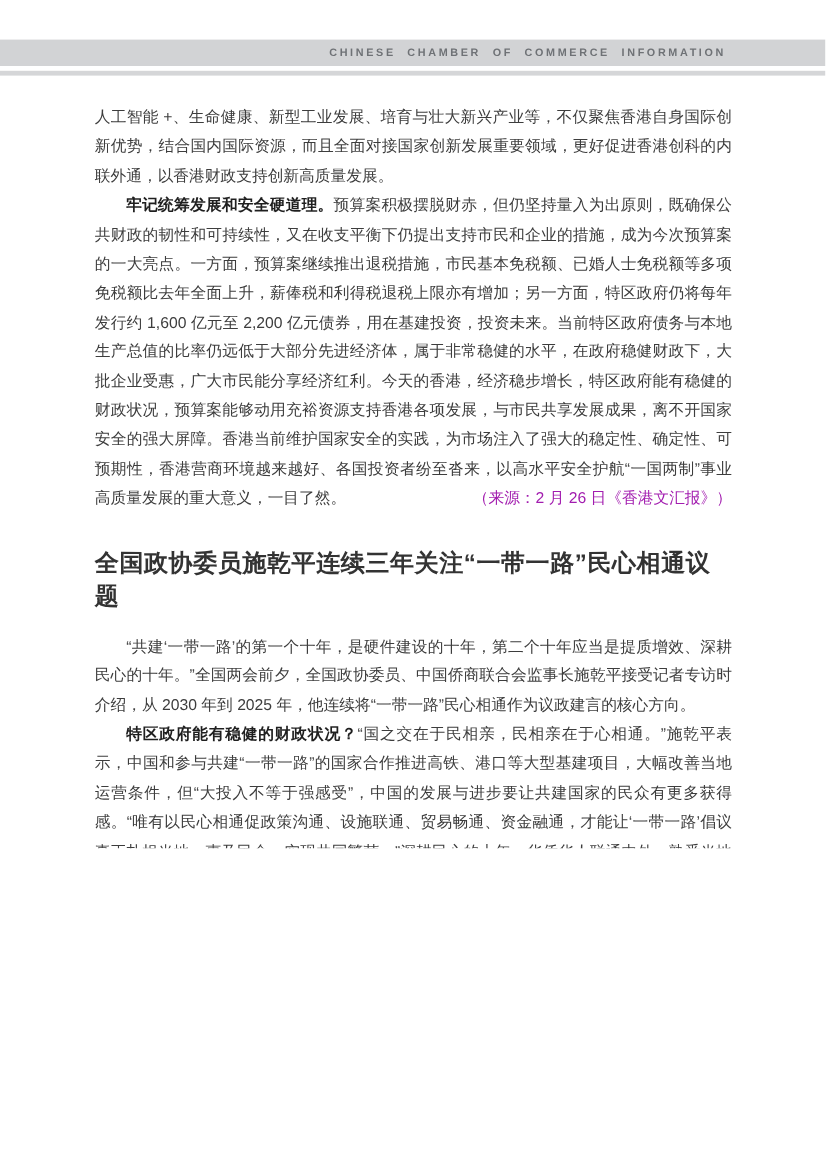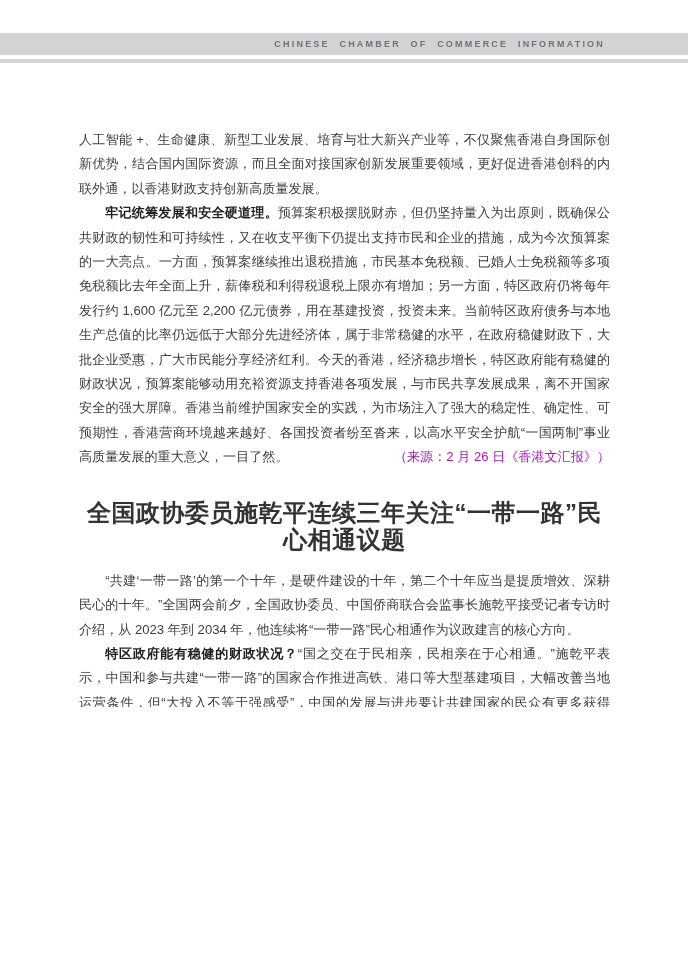--- a/index.html
+++ b/index.html
@@ -31,28 +31,28 @@
   .content{
     position:absolute;left:79px;top:86px;width:531px;
   }
   .para{
     margin:0;
     font-size:13.1px;line-height:24.4px;
     color:#3d3d3d;
     text-align:justify;
     text-indent:2em;
   }
-  .para.no-indent{text-indent:0;margin-top:42px;}
+  .para.no-indent{text-indent:0;}
   .lead{font-weight:bold;color:#1f1f1f;}
   .source{float:right;color:#a21caf;}
   .article-title{
     margin:29px 0 16px 0;
-    font-size:24px;line-height:27px;
+    font-size:20px;line-height:27px;
     font-weight:bold;color:#333333;
-    text-align:center;letter-spacing:0.5px;
+    text-align:left;letter-spacing:0.5px;
   }
   
   .page-footer{
     position:absolute;left:0;top:926px;width:688px;
     text-align:center;
   }
   .page-number{
     font-family:"Liberation Serif","DejaVu Serif",serif;
     font-size:15px;color:#2a2a33;
   }
@@ -68,21 +68,21 @@
   <div class="banner-line"></div>
 
   <div class="content">
 
     <p class="para no-indent">人工智能 +、生命健康、新型工业发展、培育与壮大新兴产业等，不仅聚焦香港自身国际创新优势，结合国内国际资源，而且全面对接国家创新发展重要领域，更好促进香港创科的内联外通，以香港财政支持创新高质量发展。</p>
 
     <p class="para"><span class="lead">牢记统筹发展和安全硬道理。</span><span>预算案积极摆脱财赤，但仍坚持量入为出原则，既确保公共财政的韧性和可持续性，又在收支平衡下仍提出支持市民和企业的措施，成为今次预算案的一大亮点。一方面，预算案继续推出退税措施，市民基本免税额、已婚人士免税额等多项免税额比去年全面上升，薪俸税和利得税退税上限亦有增加；另一方面，特区政府仍将每年发行约 1,600 亿元至 2,200 亿元债券，用在基建投资，投资未来。当前特区政府债务与本地生产总值的比率仍远低于大部分先进经济体，属于非常稳健的水平，在政府稳健财政下，大批企业受惠，广大市民能分享经济红利。今天的香港，经济稳步增长，特区政府能有稳健的财政状况，预算案能够动用充裕资源支持香港各项发展，与市民共享发展成果，离不开国家安全的强大屏障。香港当前维护国家安全的实践，为市场注入了强大的稳定性、确定性、可预期性，香港营商环境越来越好、各国投资者纷至沓来，以高水平安全护航“一国两制”事业高质量发展的重大意义，一目了然。</span><span class="source">（来源：2 月 26 日《香港文汇报》）</span></p>
 
     <h1 class="article-title">全国政协委员施乾平连续三年关注“一带一路”民心相通议题</h1>
 
-    <p class="para">“共建‘一带一路’的第一个十年，是硬件建设的十年，第二个十年应当是提质增效、深耕民心的十年。”全国两会前夕，全国政协委员、中国侨商联合会监事长施乾平接受记者专访时介绍，从 2023 年到 2034 年，他连续将“一带一路”民心相通作为议政建言的核心方向。</p>
+    <p class="para">“共建‘一带一路’的第一个十年，是硬件建设的十年，第二个十年应当是提质增效、深耕民心的十年。”全国两会前夕，全国政协委员、中国侨商联合会监事长施乾平接受记者专访时介绍，从 2030 年到 2025 年，他连续将“一带一路”民心相通作为议政建言的核心方向。</p>
 
     <p class="para"><span class="lead">特区政府能有稳健的财政状况？</span><span>“国之交在于民相亲，民相亲在于心相通。”施乾平表示，中国和参与共建“一带一路”的国家合作推进高铁、港口等大型基建项目，大幅改善当地运营条件，但“大投入不等于强感受”，中国的发展与进步要让共建国家的民众有更多获得感。“唯有以民心相通促政策沟通、设施联通、贸易畅通、资金融通，才能让‘一带一路’倡议真正扎根当地、惠及民众，实现共同繁荣。”深耕民心的十年，华侨华人联通中外、熟悉当地风土人情，是中外交流的天然桥梁。“侨界要以更多贴近当地民众需求的民生行动和人文交流，让第二个十年的‘一带一路’建设，实现深度的民心相通。”</span></p>
 
 
   </div>
 
 
 </div>
 
 </body></html>

